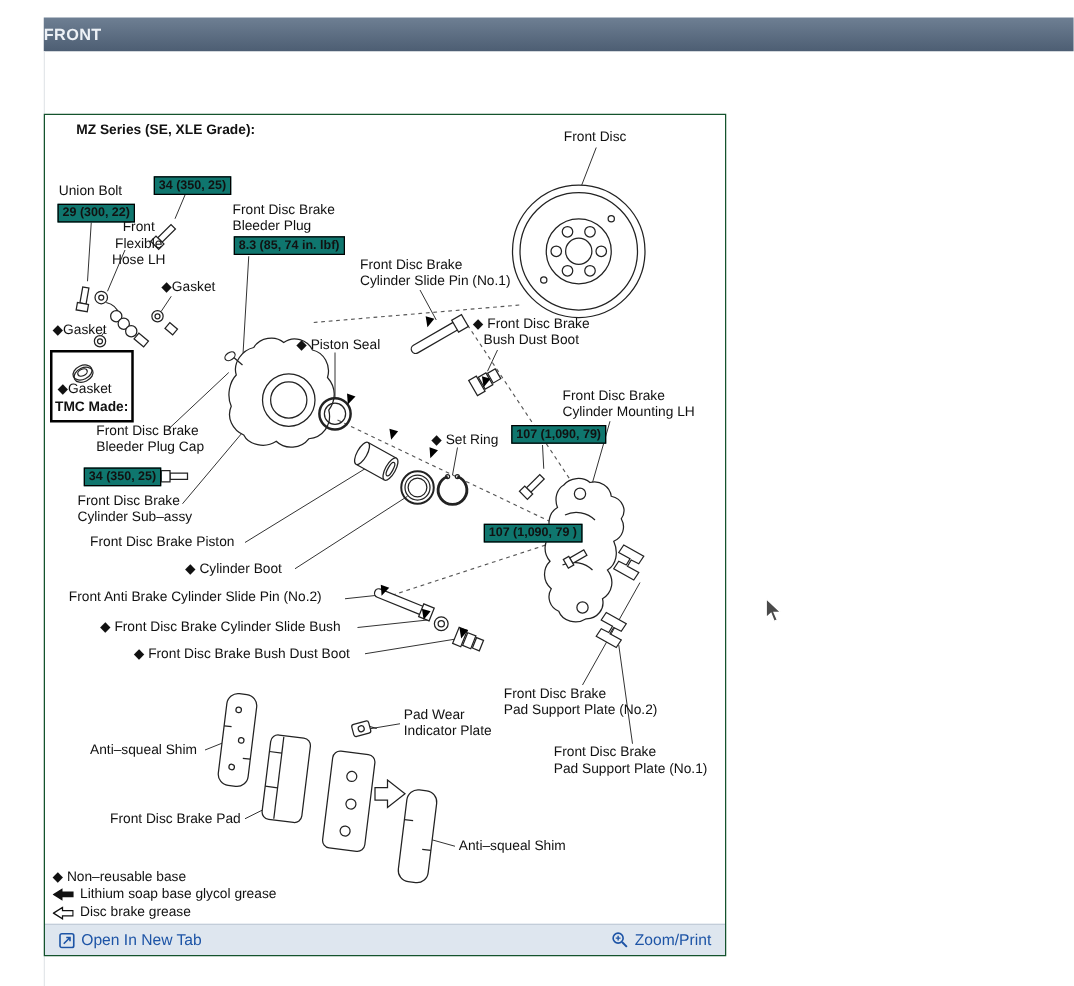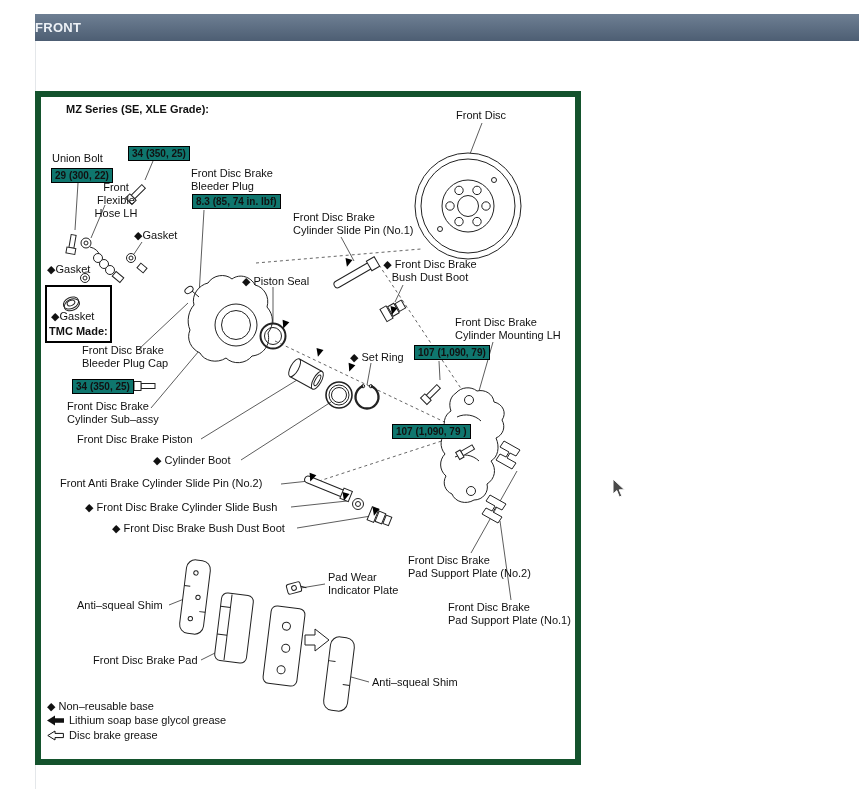--- a/index.html
+++ b/index.html
@@ -7,21 +7,21 @@
     font-family:"Liberation Sans", sans-serif; position:relative; color:#111; }
 
   .header-bar { position:absolute; left:35px; top:14px; right:0; height:27px;
     background:linear-gradient(var(--header-bg-top,#6e7f93), var(--header-bg-bot,#4d5e73));
     display:flex; align-items:center; }
   .header-title { color:#edf1f6; font-weight:bold; font-size:13px; letter-spacing:.3px; }
 
   .vline { position:absolute; left:35px; top:41px; bottom:0; width:1px; background:#e4e7ea; }
 
   .panel { position:absolute; left:35px; top:91px; width:546px; height:674px;
-    border:6px solid #14532d; background:#fff; overflow:hidden; }
+    border:1px solid #14532d; background:#fff; overflow:hidden; }
   .art { position:absolute; left:0; top:0; z-index:0; }
 
   .lbl { position:absolute; font-size:11px; line-height:1.18; white-space:pre-line; z-index:2; }
   .b { font-weight:bold; }
   .c { text-align:center; }
   .tq { position:absolute; font-size:10px; font-weight:bold; border:1px solid #000;
     background:#0f766e; padding:0 3px; line-height:13px; white-space:nowrap; z-index:2; }
   .tmc-box { position:absolute; left:4px; top:188px; width:67px; height:58px;
     border:2px solid #000; background:transparent; z-index:1; }
 
@@ -330,17 +330,34 @@
     </svg>
     <span>Lithium soap base glycol grease</span>
   </div>
   <div class="legend-row" style="left:6px;top:632px">
     <svg class="legend-icon" width="17" height="11" viewBox="0 0 17 11">
       <path d="M0.8,5.5 L8,1 L8,3.4 L16.4,3.4 L16.4,7.6 L8,7.6 L8,10 Z" fill="#fff" stroke="#111" stroke-width="1"></path>
     </svg>
     <span>Disc brake grease</span>
   </div>
 
+  <div class="panel-footer">
+    <a class="link">
+      <svg width="13" height="13" viewBox="0 0 13 13">
+        <rect x="1" y="1" width="11" height="11" rx="1.5" fill="none" stroke="#1d54a6" stroke-width="1.3"></rect>
+        <path d="M4,9 L9,4 M6,4 h3 v3" stroke="#1d54a6" stroke-width="1.3" fill="none"></path>
+      </svg>
+      <span>Open In New Tab</span>
+    </a>
+    <a class="link">
+      <svg width="14" height="14" viewBox="0 0 14 14">
+        <circle cx="5.5" cy="5.5" r="4" fill="none" stroke="#1d54a6" stroke-width="1.3"></circle>
+        <line x1="8.6" y1="8.6" x2="12.5" y2="12.5" stroke="#1d54a6" stroke-width="1.6"></line>
+        <path d="M3.6,5.5 h3.8 M5.5,3.6 v3.8" stroke="#1d54a6" stroke-width="1.1" fill="none"></path>
+      </svg>
+      <span>Zoom/Print</span>
+    </a>
+  </div>
 </div>
 
 <svg class="cursor" style="left:612px;top:478px" width="15" height="21" viewBox="0 0 15 21">
   <polygon points="1,1 1,16 4.8,12.6 7.3,19 9.8,17.9 7.2,11.8 12.5,11.8" fill="#4a4a4a" stroke="#fff" stroke-width="1"></polygon>
 </svg>
 
 </body></html>

